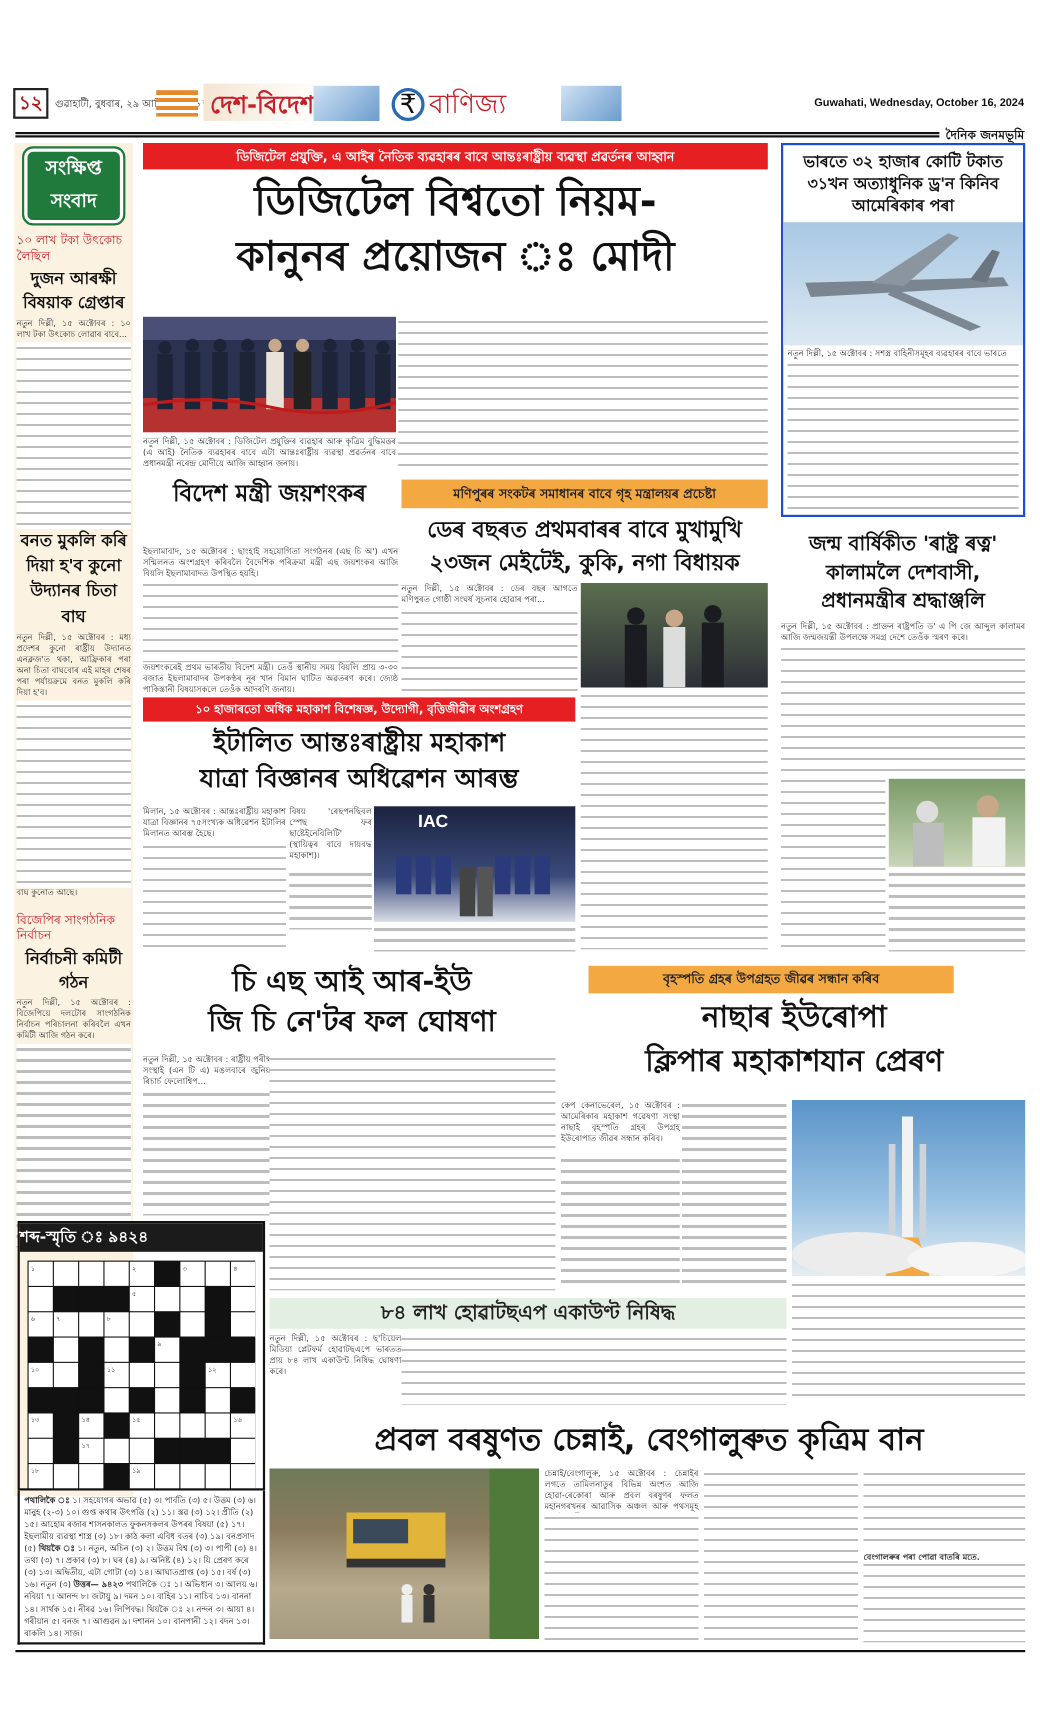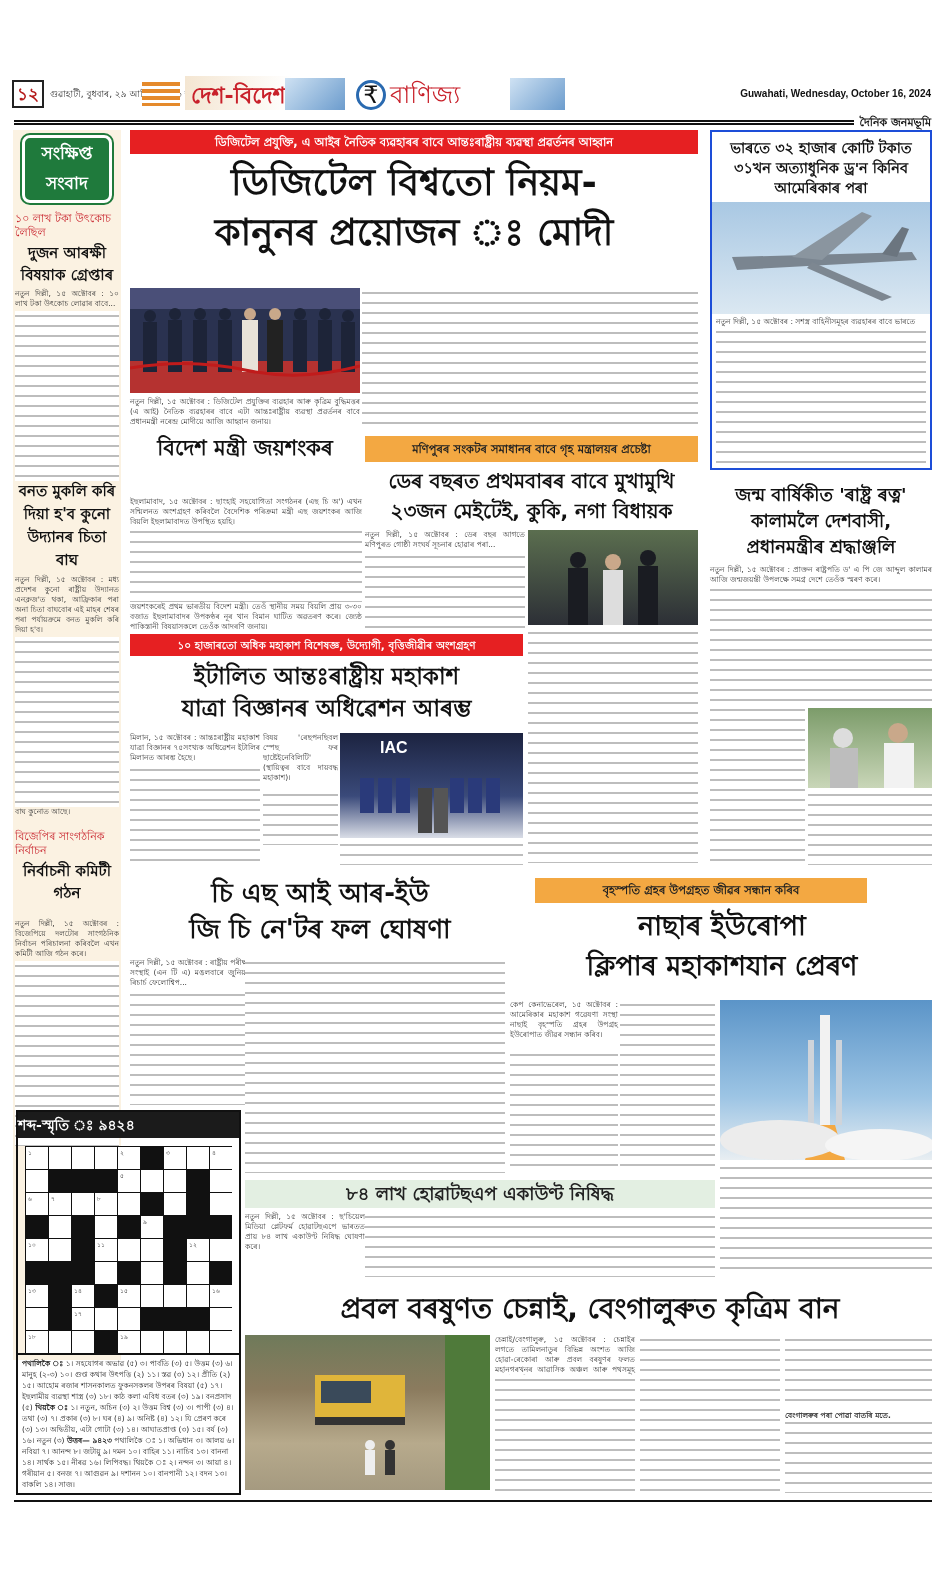--- a/index.html
+++ b/index.html
@@ -64,21 +64,21 @@
 </div>
 <div class="abs" style="left:15px;top:480px;width:104px">
   <div class="hd" style="font-size:15px;line-height:23px">বনত মুকলি কৰি দিয়া হ'ব কুনো উদ্যানৰ চিতা বাঘ</div>
   <div class="body" style="margin-top:3px">নতুন দিল্লী, ১৫ অক্টোবৰ : মধ্য প্ৰদেশৰ কুনো ৰাষ্ট্ৰীয় উদ্যানত এনক্লজ'ত থকা, আফ্ৰিকাৰ পৰা অনা চিতা বাঘবোৰ এই মাহৰ শেষৰ পৰা পৰ্যায়ক্ৰমে বনত মুকলি কৰি দিয়া হ'ব।</div>
   <div class="fakebody" style="height:170px;margin-top:2px"></div>
   <div class="body">বাঘ কুনোত আছে।</div>
 </div>
 <div class="abs" style="left:15px;top:830px;width:104px">
   <div class="kicker">বিজেপিৰ সাংগঠনিক নিৰ্বাচন</div>
   <div class="hd" style="font-size:15px;line-height:22px;margin-top:2px">নিৰ্বাচনী কমিটী গঠন</div>
-  <div class="body" style="margin-top:15px">নতুন দিল্লী, ১৫ অক্টোবৰ : বিজেপিয়ে দলটোৰ সাংগঠনিক নিৰ্বাচন পৰিচালনা কৰিবলৈ এখন কমিটী আজি গঠন কৰে।</div>
+  <div class="body" style="margin-top:3px">নতুন দিল্লী, ১৫ অক্টোবৰ : বিজেপিয়ে দলটোৰ সাংগঠনিক নিৰ্বাচন পৰিচালনা কৰিবলৈ এখন কমিটী আজি গঠন কৰে।</div>
   <div class="fakebody" style="height:185px;margin-top:2px"></div>
 </div>
 
 <div class="abs redband" style="left:130px;top:130px;width:568px;height:24px;font-size:11.5px;line-height:24px">ডিজিটেল প্ৰযুক্তি, এ আইৰ নৈতিক ব্যৱহাৰৰ বাবে আন্তঃৰাষ্ট্ৰীয় ব্যৱস্থা প্ৰৱৰ্তনৰ আহ্বান</div>
 <div class="abs hd" style="left:130px;top:158px;width:568px;font-size:37px;line-height:50px">
   <div>ডিজিটেল বিশ্বতো নিয়ম-</div>
   <div>কানুনৰ প্ৰয়োজন ঃ মোদী</div>
 </div>
 <div class="abs photo" style="left:130px;top:288px;width:230px;height:105px;background:linear-gradient(180deg,#4a4f78 0 20%,#2a3250 20% 70%,#b53230 70% 100%)">
   <svg width="230" height="105">

